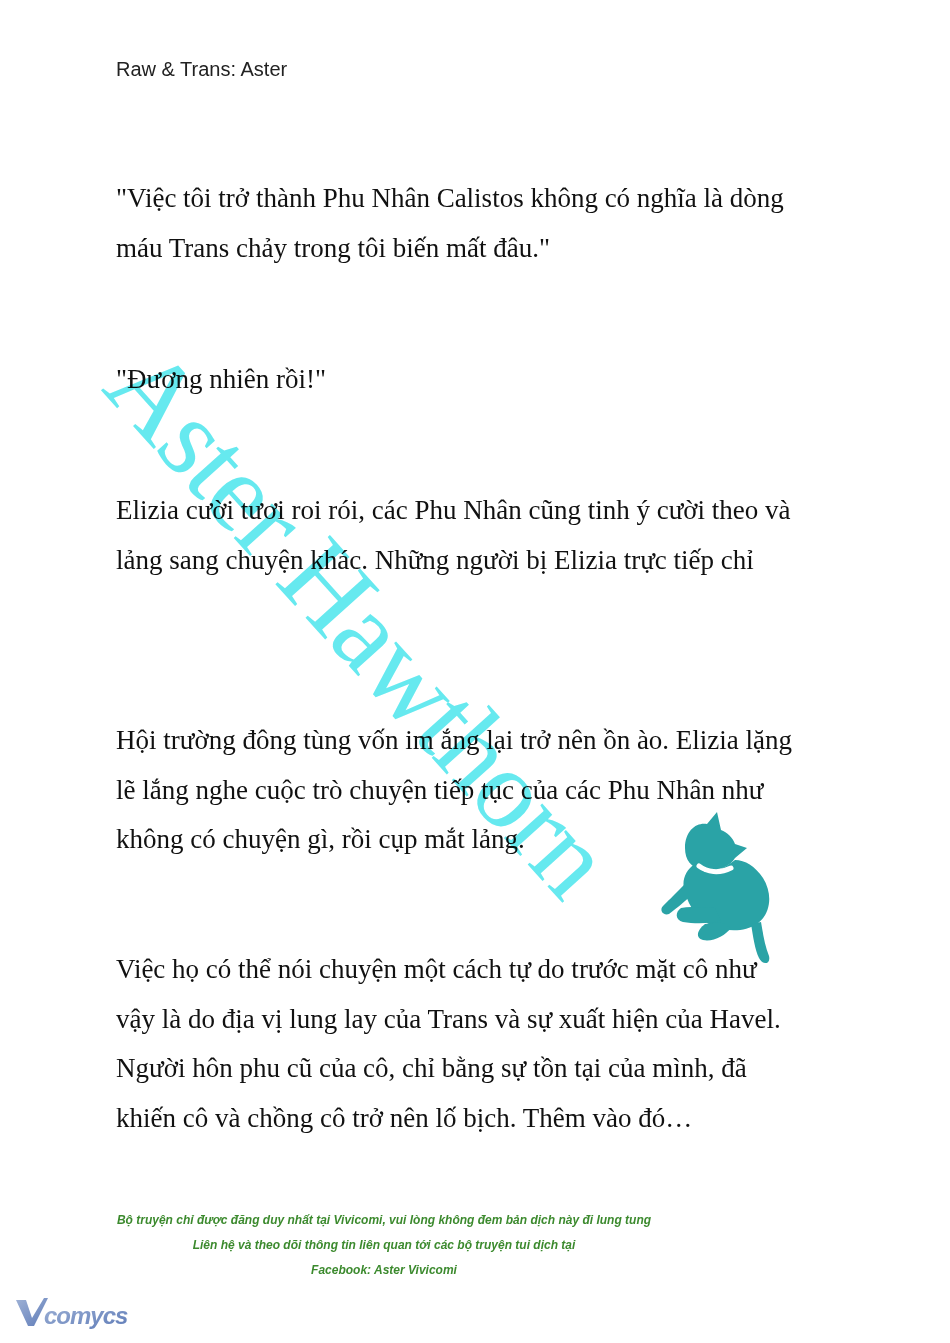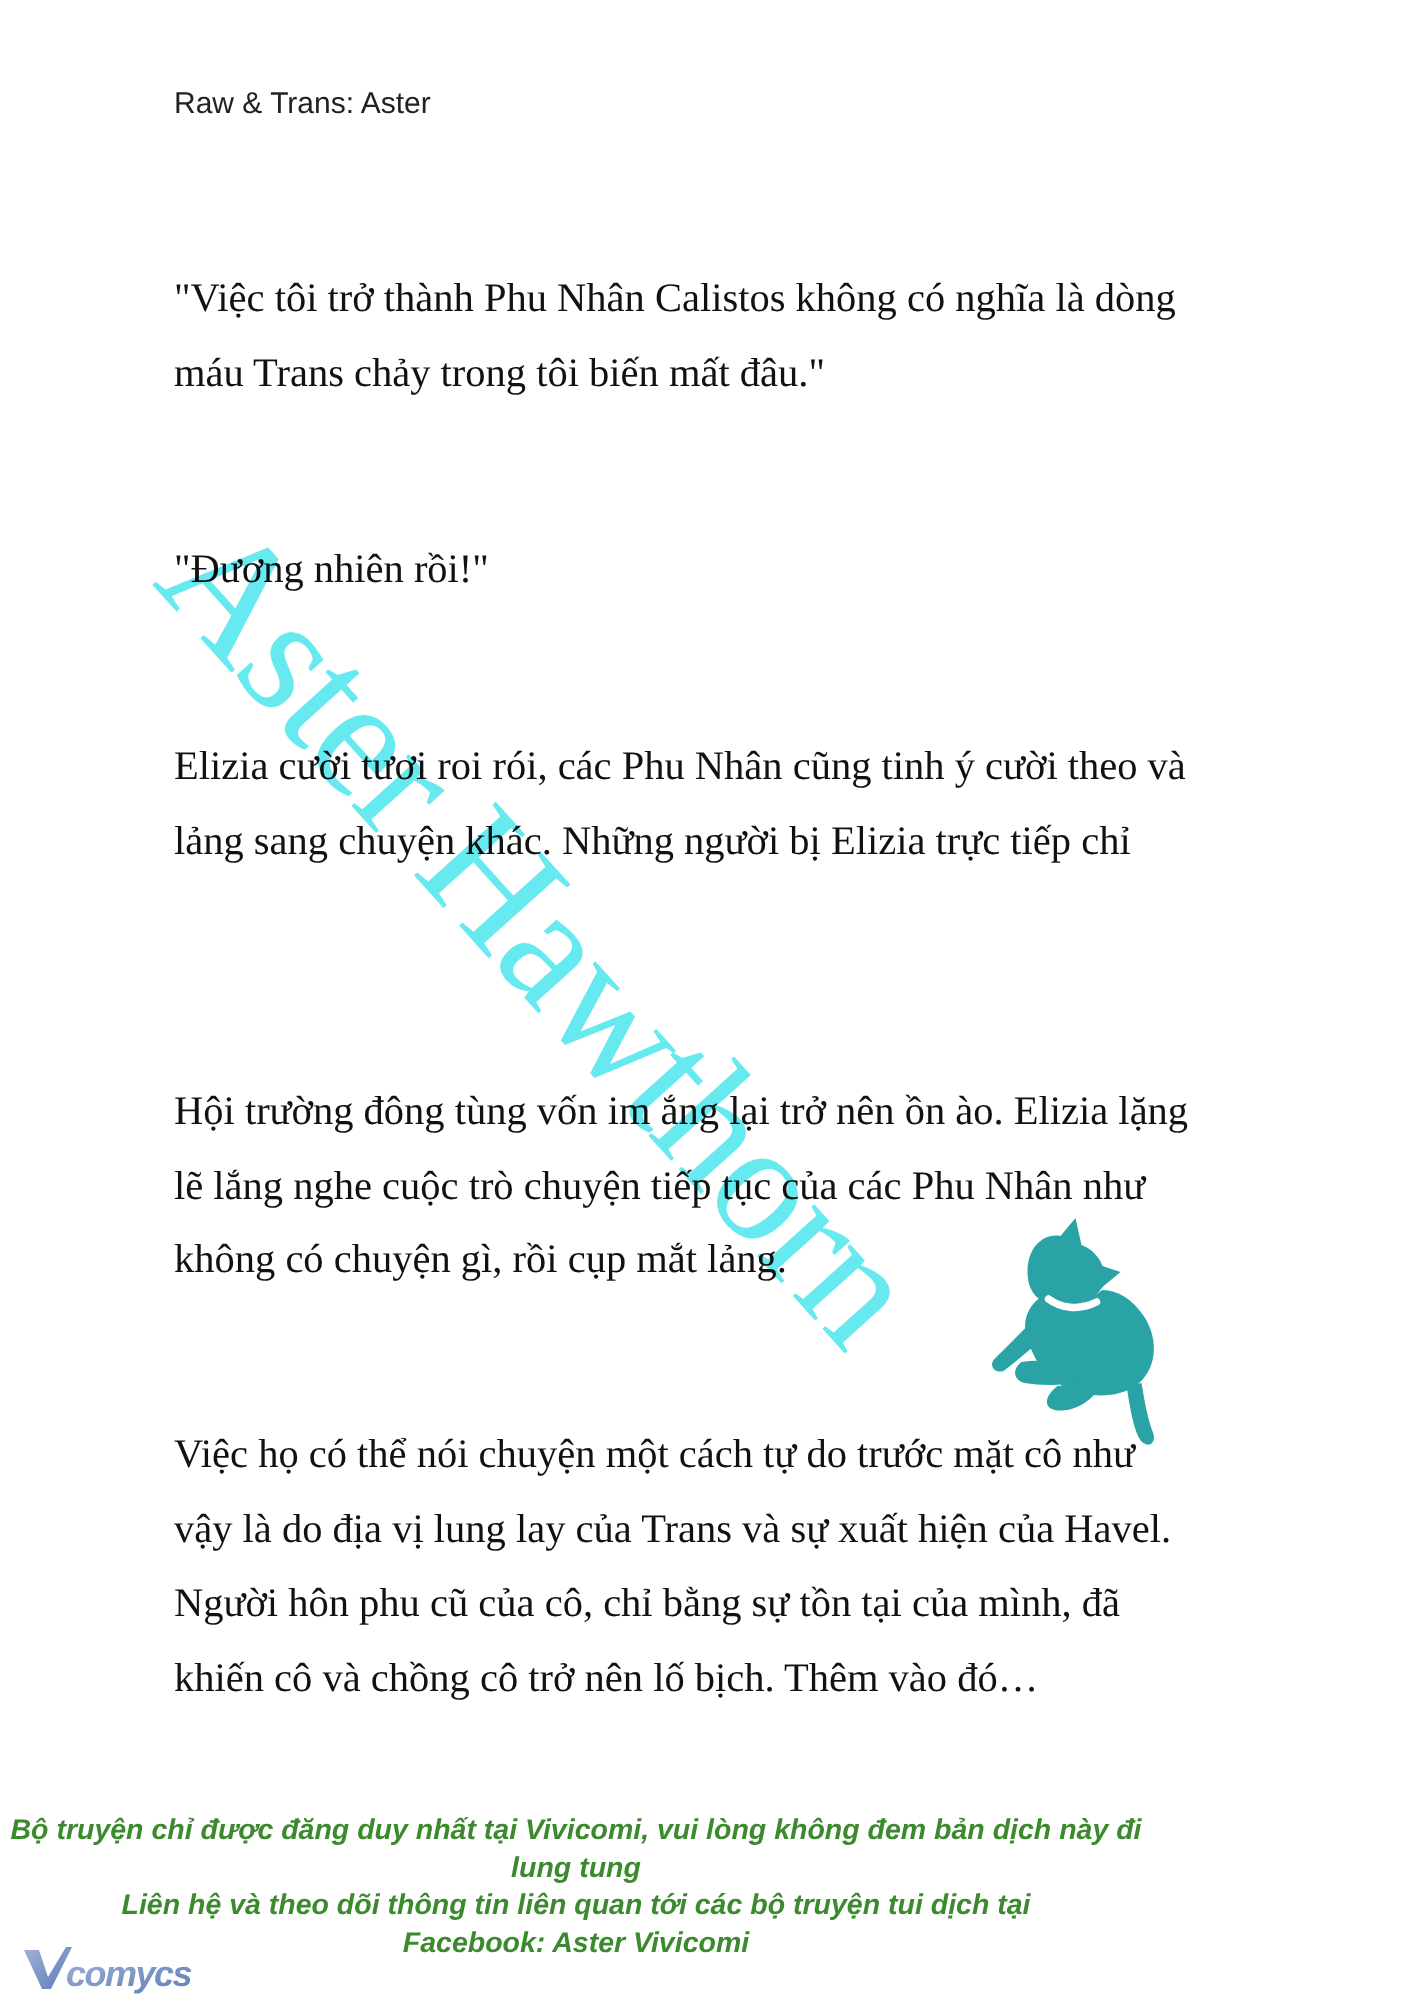--- a/index.html
+++ b/index.html
@@ -78,21 +78,21 @@
 
     .footer {
       position: absolute;
       left: 0;
       top: 1208px;
       width: 768px;
       text-align: center;
       font-family: "Liberation Sans", "DejaVu Sans", sans-serif;
       font-style: italic;
       font-weight: bold;
-      font-size: 19px;
+      font-size: 12px;
       line-height: 25px;
       color: #3c8a2e;
     }
     .footer .fline {
       display: block;
     }
 
     .logo {
       position: absolute;
       left: 14px;

